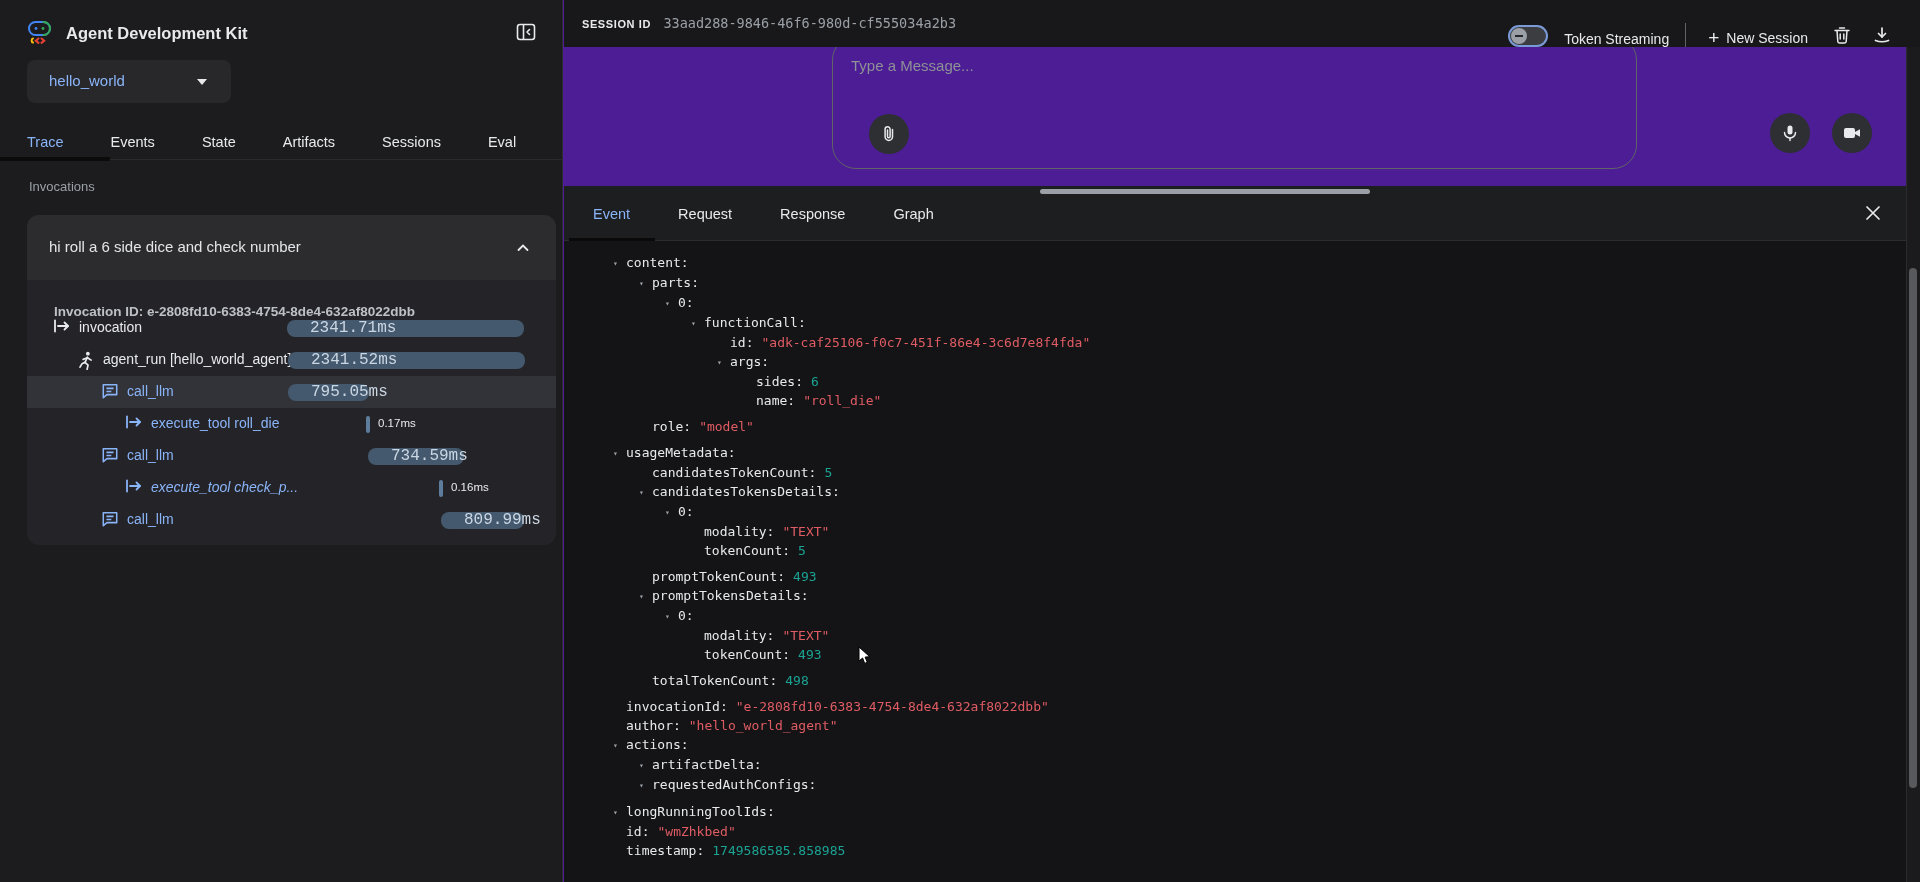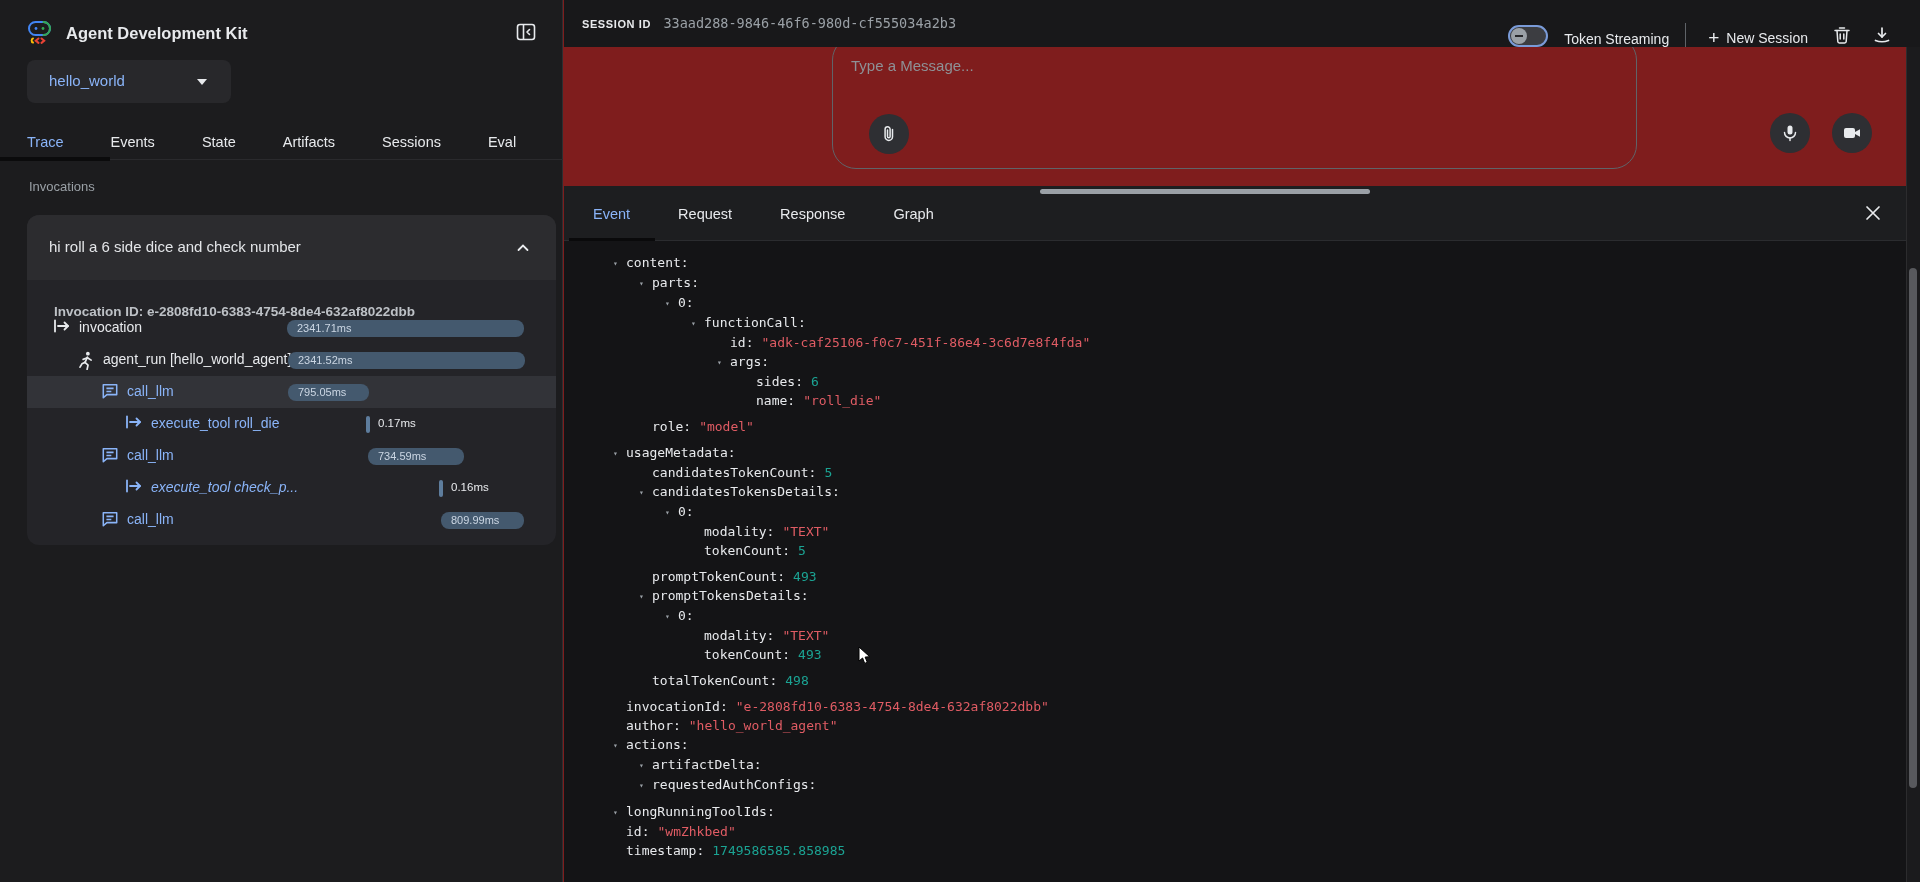--- a/index.html
+++ b/index.html
@@ -1,17 +1,17 @@
 <!DOCTYPE html>
 <html><head>
 <meta charset="utf-8">
 <style>
   html,body{margin:0;padding:0;background:#000;}
   *{box-sizing:border-box;}
-  .app{position:relative;width:1920px;height:882px;background:#7f1d1d;overflow:hidden;
+  .app{position:relative;width:1920px;height:882px;background:#4c1d95;overflow:hidden;
        font-family:"Liberation Sans",sans-serif;color:#e8eaed;}
 
   
   .sidebar{position:absolute;left:0;top:0;width:563px;height:882px;background:#1c1c1e;
            border-right:1px solid #2d2e31;}
   .side-header{position:absolute;left:0;top:0;width:563px;height:56px;}
   .logo{position:absolute;left:25px;top:17px;width:30px;height:30px;}
   .side-title{position:absolute;left:66px;top:24px;font-size:16.5px;font-weight:700;color:#e8eaed;}
   .collapse-btn{position:absolute;right:25px;top:21px;width:24px;height:24px;background:none;border:none;cursor:pointer;padding:0;}
   .agent-select{position:absolute;left:27px;top:60px;width:204px;height:43px;background:#28282b;
@@ -35,21 +35,21 @@
   .trace-rows{position:absolute;left:0;top:97px;width:529px;}
   .trace-row{position:relative;height:32px;cursor:pointer;}
   .trace-row.hl{background:#323338;}
   .trace-row .ticon{position:absolute;top:7px;width:18px;height:18px;line-height:18px;}
   .trace-row .tlabel{position:absolute;top:7px;font-size:14px;font-weight:500;white-space:nowrap;}
   .trace-row .tlabel.white{color:#e8eaed;}
   .trace-row .tlabel.blue{color:#8ab4f8;}
   .trace-row .ticon.white{color:#e8eaed;}
   .trace-row .ticon.blue{color:#8ab4f8;}
   .tbar{position:absolute;top:7.5px;height:17px;background:#44596e;border-radius:8px;}
-  .tbar .btime{font-size:11px;line-height:17px;color:#cbd6e3;padding-left:10px;white-space:nowrap;display:block;}
+  .tbar .btime{font-size:16px;line-height:17px;color:#cbd6e3;padding-left:23px;white-space:nowrap;display:block;font-family:Liberation Mono, monospace;}
   .tbar.thin{background:#5e7d9d;border-radius:2px;}
   .ttime-out{position:absolute;top:9px;font-size:11.5px;color:#e8eaed;white-space:nowrap;}
   .side-scroll{position:absolute;left:567px;top:353px;width:4px;height:210px;background:#6a6b6e;border-radius:2px;}
 
   
   .main{position:absolute;left:564px;top:0;width:1356px;height:716px;}
   .topbar{position:absolute;left:0;top:0;width:1356px;height:47px;background:#18181a;}
   .session{position:absolute;left:18px;top:14px;}
   .session .slabel{font-size:11px;font-weight:700;letter-spacing:.6px;color:#e8eaed;}
   .session .sval{font-size:13.5px;color:#9aa0a6;font-family:"DejaVu Sans Mono",monospace;margin-left:8px;}

